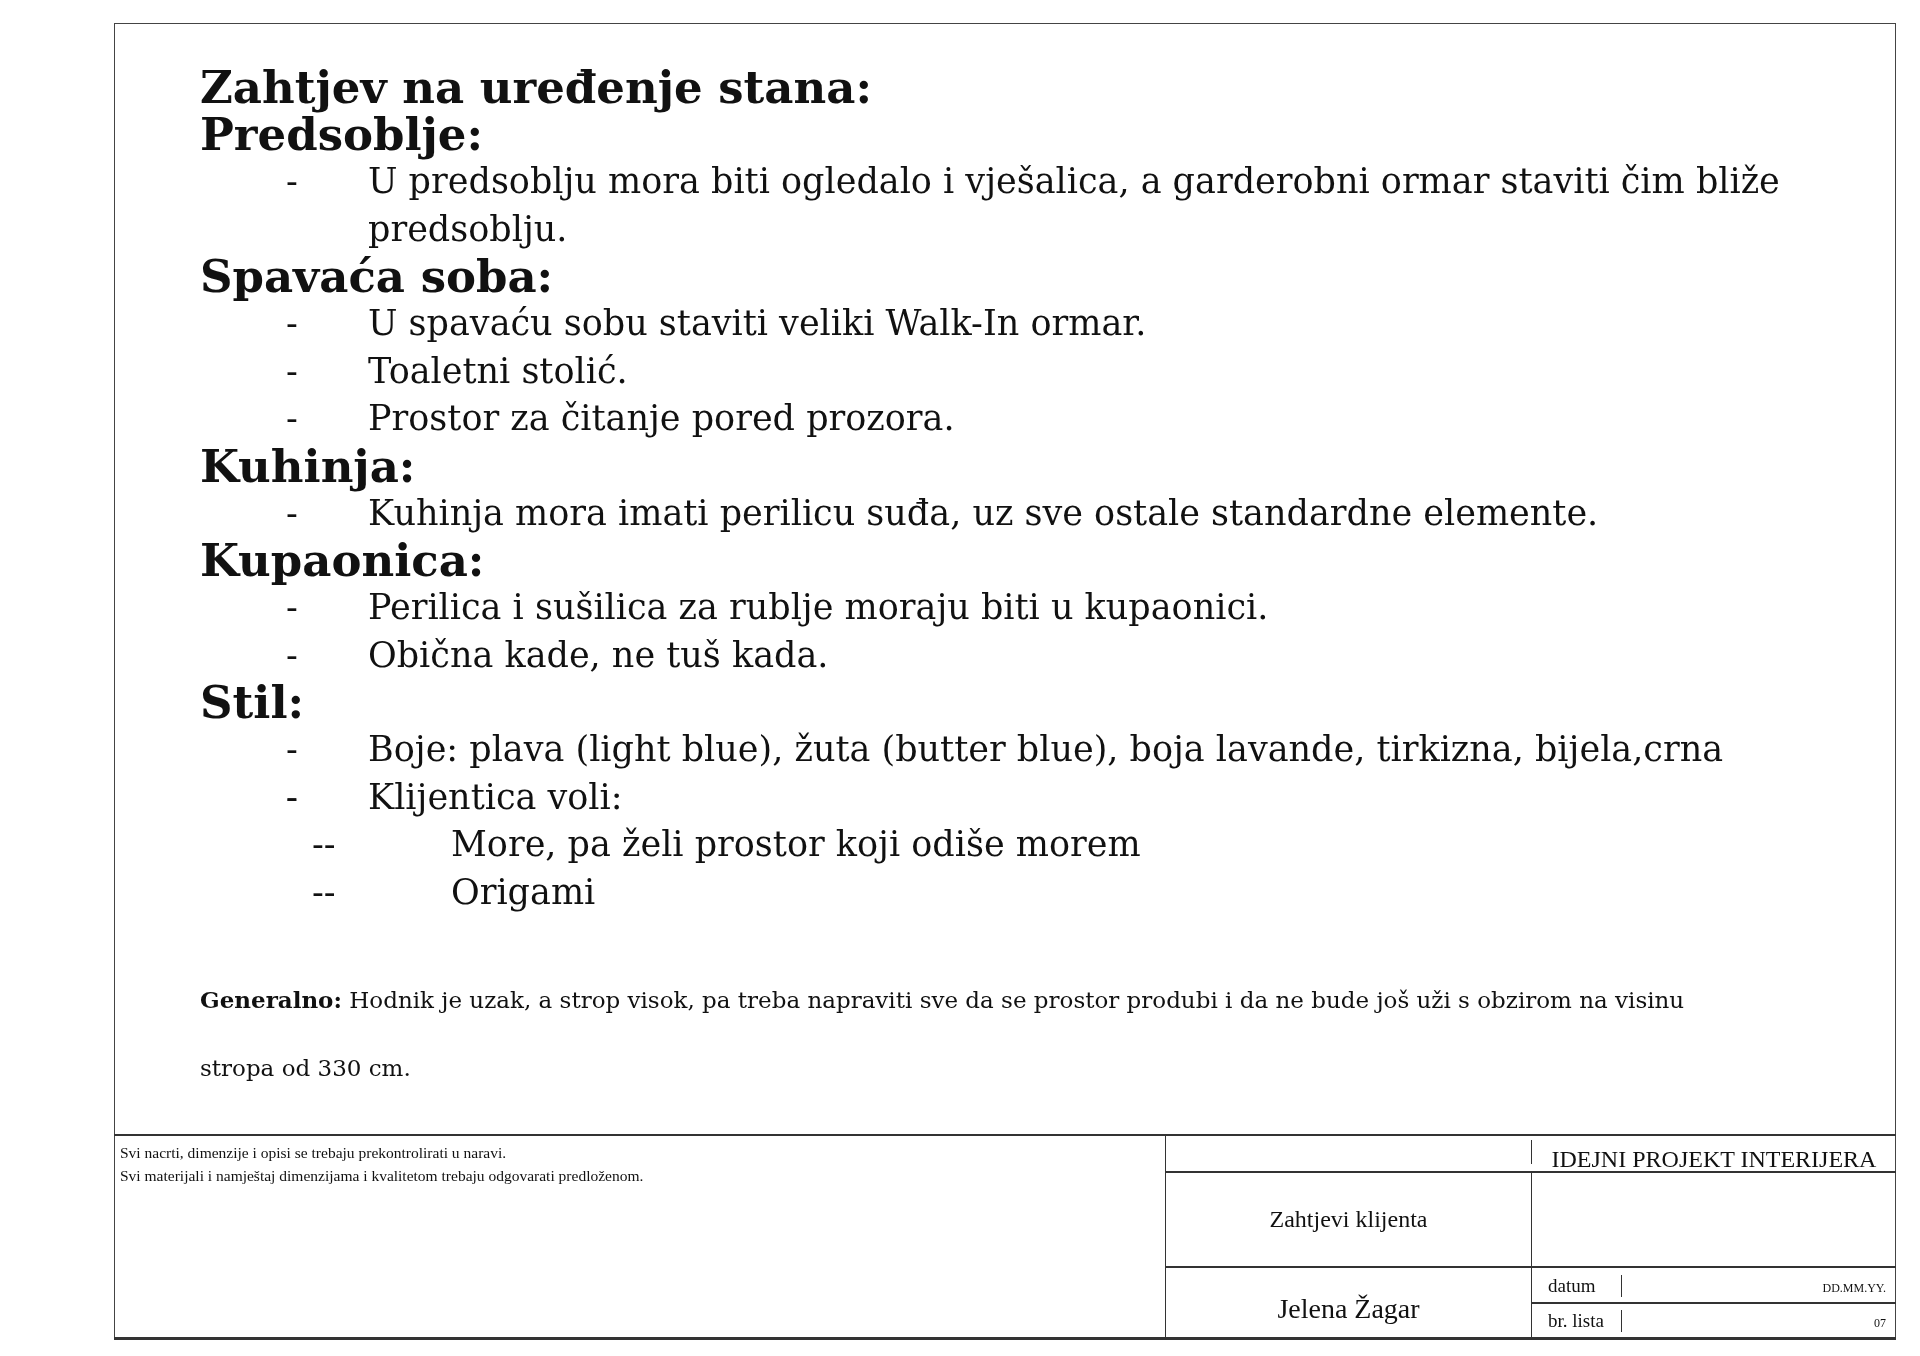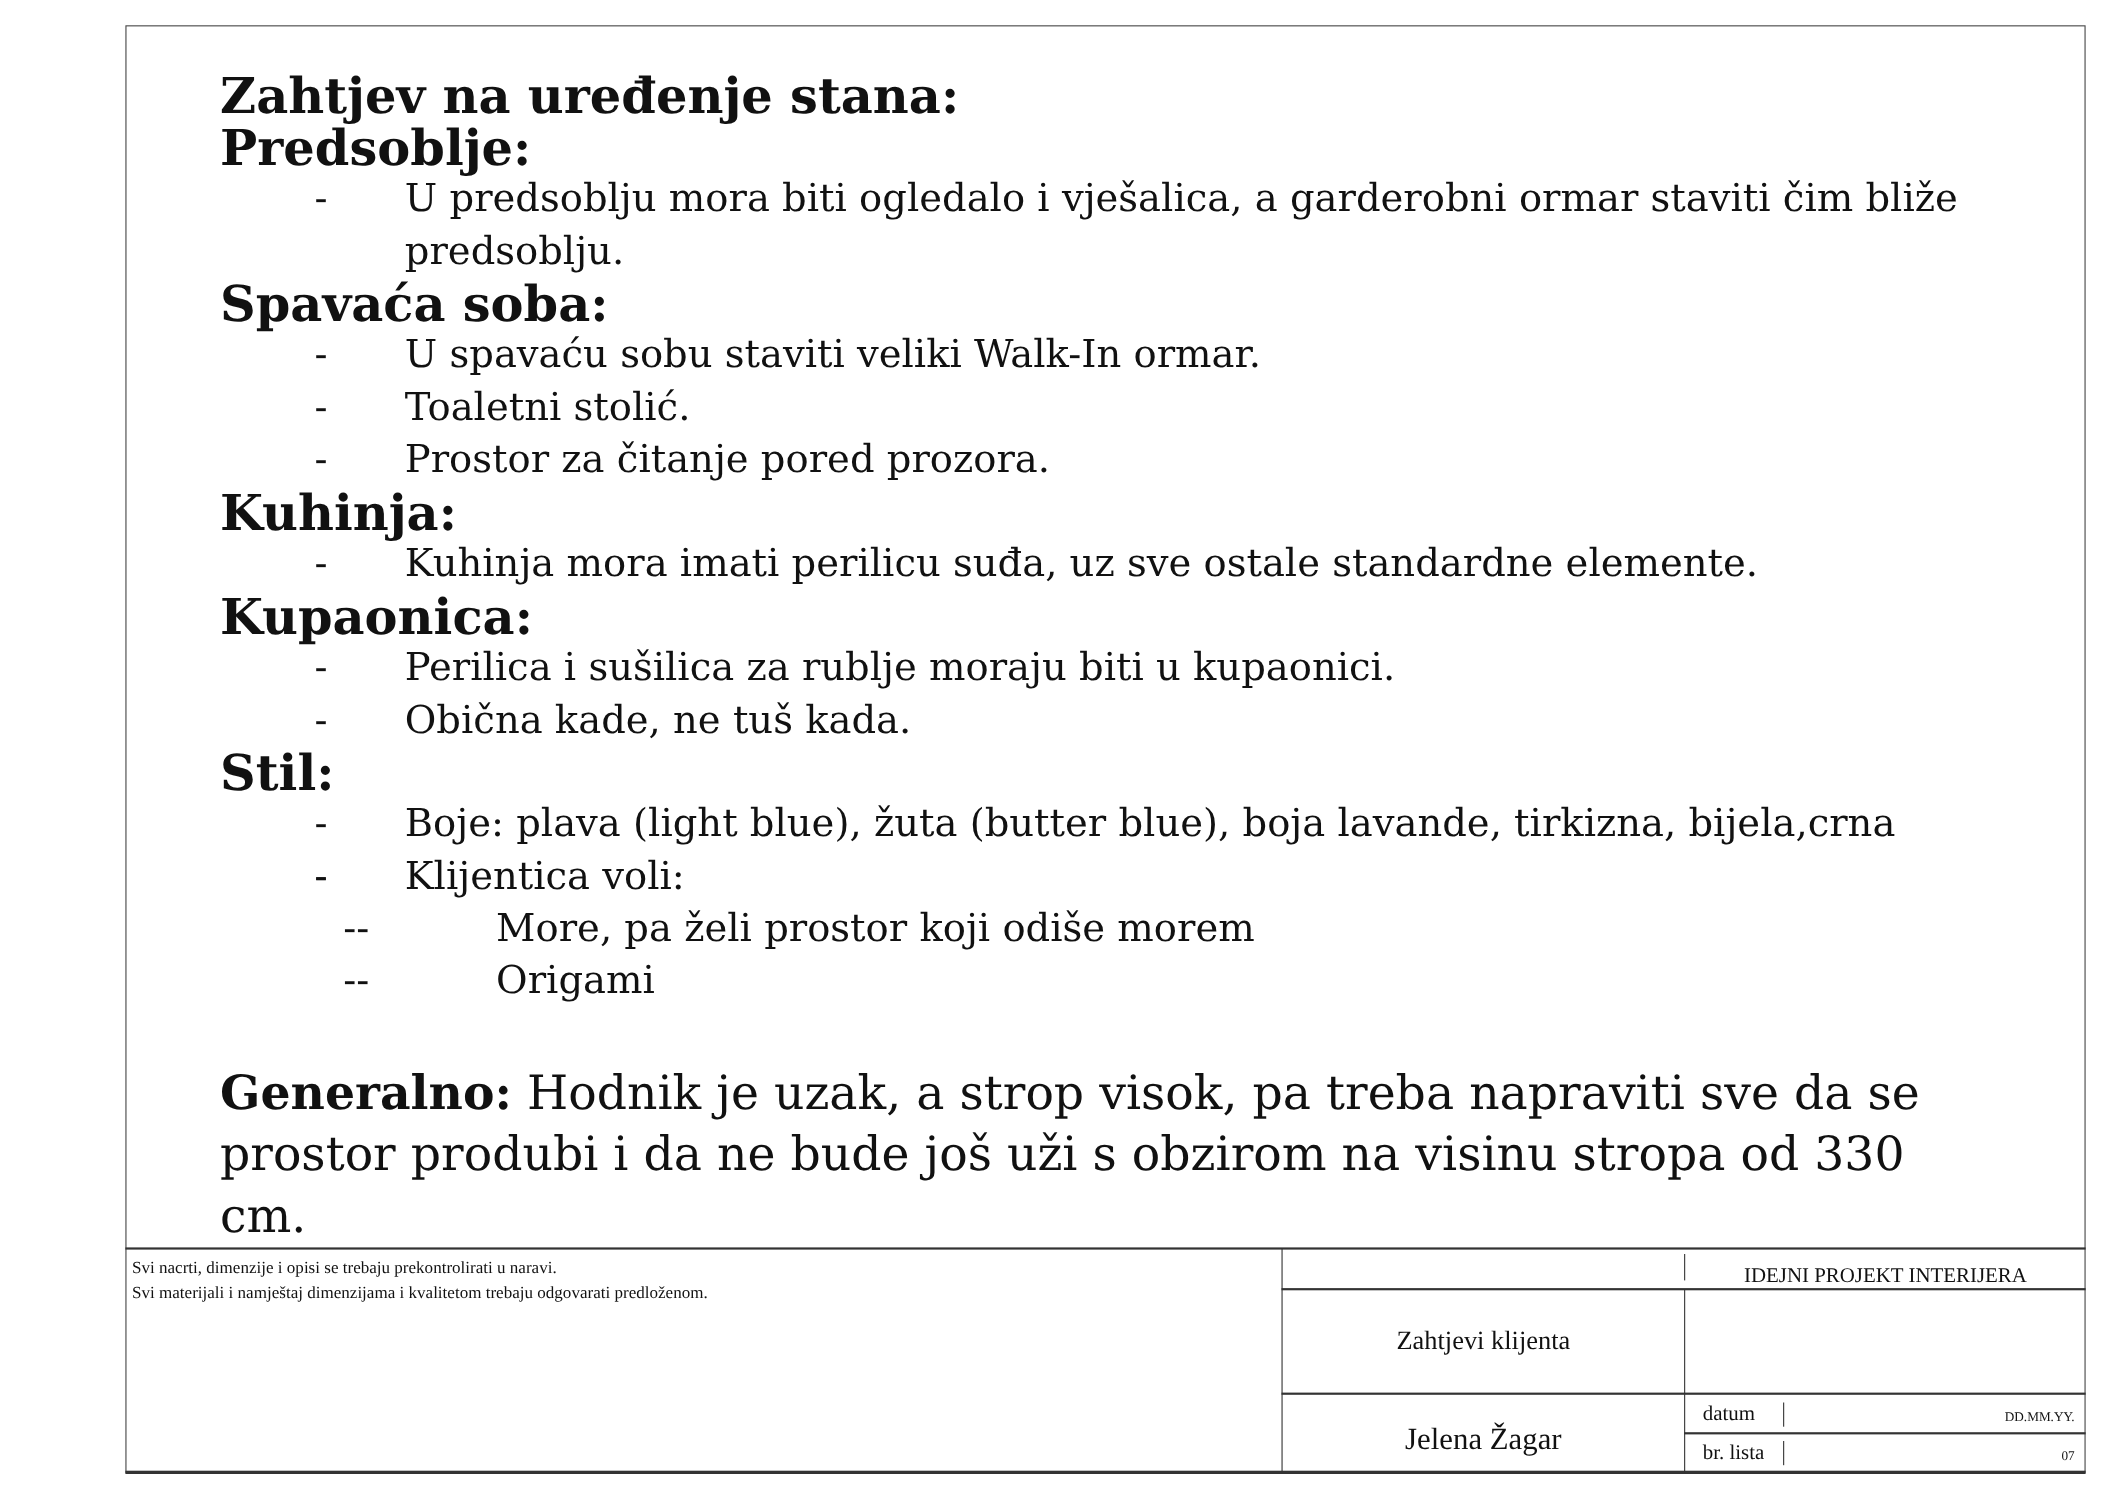--- a/index.html
+++ b/index.html
@@ -6,21 +6,21 @@
   body { width: 1920px; height: 1356px; position: relative; overflow: hidden;
          font-family: "DejaVu Serif", "Liberation Serif", serif; color: #111; }
   .frame { position: absolute; left: 114px; top: 23px; width: 1782px; height: 1316px;
            border: 1.5px solid #444; box-sizing: border-box; }
   .content { position: absolute; left: 200px; top: 64px; width: 1640px; }
   .heading { font-weight: bold; font-size: 45px; line-height: 47px; margin: 0; }
   .item { position: relative; font-size: 35px; line-height: 47.5px; padding-left: 168px; margin: 0; }
   .item .dash { position: absolute; left: 86px; top: 0; }
   .subitem { position: relative; font-size: 35px; line-height: 47.5px; padding-left: 251px; margin: 0; }
   .subitem .dash { position: absolute; left: 112px; top: 0; }
-  .general { font-size: 43px; line-height: 56px; margin-top: 50px; width: 1560px; }
+  .general { font-size: 23px; line-height: 68px; margin-top: 50px; width: 1560px; }
   .general b { font-weight: bold; }
 
   .tb-line { position: absolute; background: #333; }
   .tb-text { position: absolute; font-family: "Liberation Serif", serif; color: #111; }
   .notes { left: 120px; top: 1141px; font-size: 15.5px; line-height: 23px; }
   .cell-center { display: flex; align-items: center; justify-content: center; text-align: center; }
 </style>
 </head>
 <body>
 
@@ -103,21 +103,21 @@
   <div class="tb-line" style="left:1531px; top:1140px; width:1px; height:24px;"></div>
   <div class="tb-line" style="left:1531px; top:1172px; width:1px; height:167px;"></div>
   <div class="tb-line" style="left:1621px; top:1275px; width:1px; height:22px;"></div>
   <div class="tb-line" style="left:1621px; top:1310px; width:1px; height:22px;"></div>
 
   <div class="tb-text notes">
     <div>Svi nacrti, dimenzije i opisi se trebaju prekontrolirati u naravi.</div>
     <div>Svi materijali i namještaj dimenzijama i kvalitetom trebaju odgovarati predloženom.</div>
   </div>
 
-  <div class="tb-text cell-center" style="left:1532px; top:1136px; width:364px; height:47px; font-size:19px;">IDEJNI PROJEKT INTERIJERA</div>
+  <div class="tb-text cell-center" style="left:1532px; top:1136px; width:364px; height:47px; font-size:24px;">IDEJNI PROJEKT INTERIJERA</div>
 
   <div class="tb-text cell-center" style="left:1166px; top:1172px; width:365px; height:94px; font-size:24px;">Zahtjevi klijenta</div>
 
   <div class="tb-text cell-center" style="left:1166px; top:1280px; width:365px; height:58px; font-size:28px;">Jelena Žagar</div>
 
   <div class="tb-text" style="left:1548px; top:1273px; font-size:19px; line-height:26px;">datum</div>
   <div class="tb-text" style="right:34px; top:1280px; font-size:12px; line-height:16px;">DD.MM.YY.</div>
 
   <div class="tb-text" style="left:1548px; top:1308px; font-size:19px; line-height:26px;">br. lista</div>
   <div class="tb-text" style="right:34px; top:1315px; font-size:12px; line-height:16px;">07</div>

